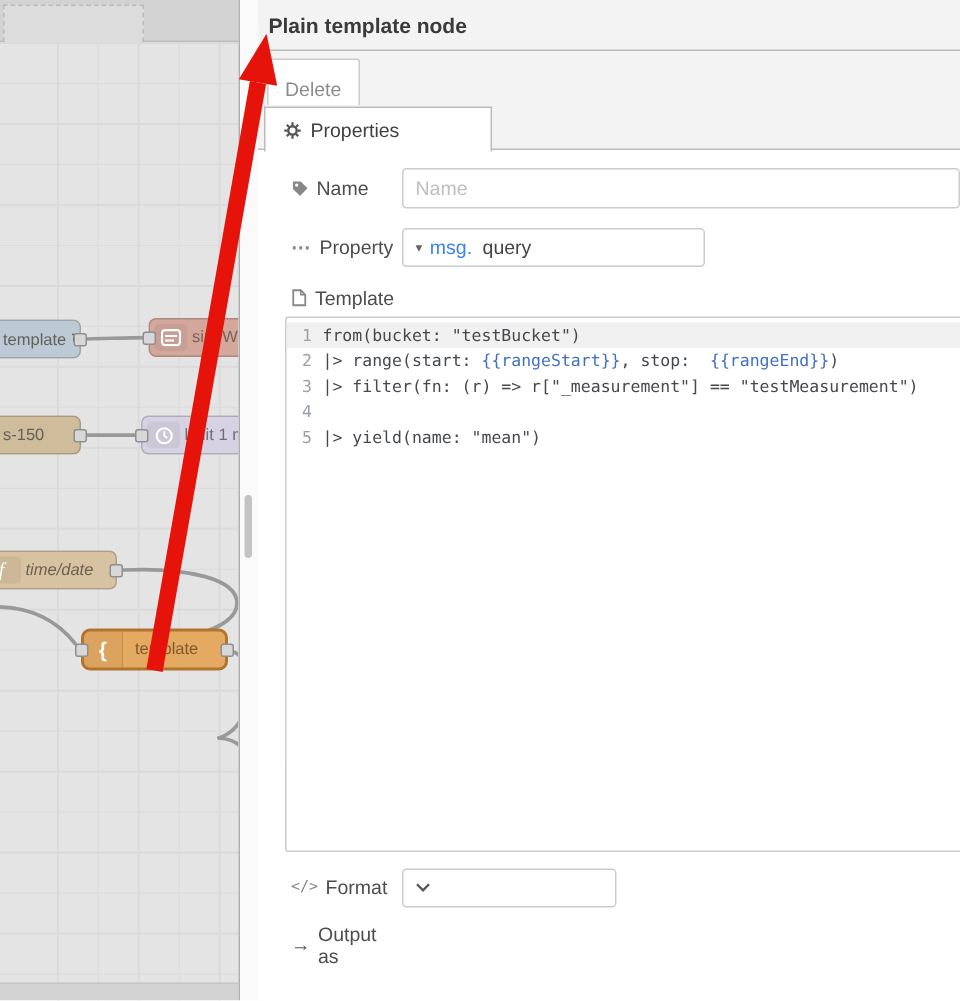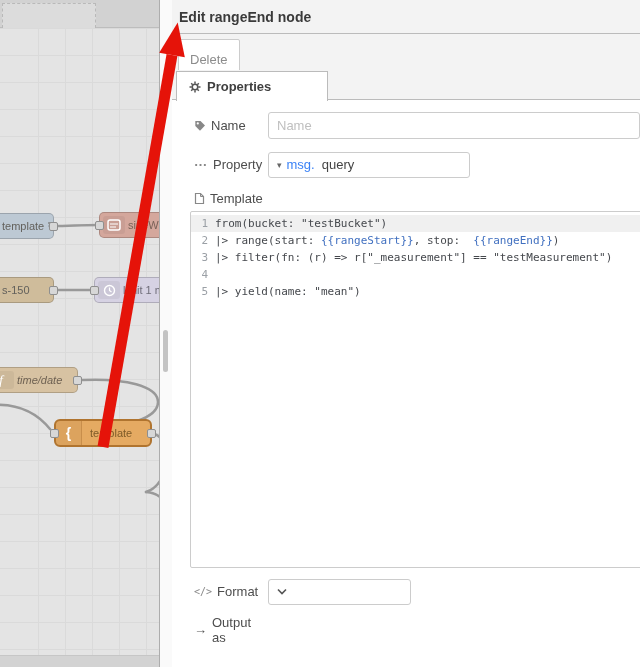--- a/index.html
+++ b/index.html
@@ -57,21 +57,21 @@
   
   .tray{position:absolute;left:172px;top:0;width:468px;height:667px;background:#fff;}
   .tray-header{height:34px;line-height:34px;background:#f3f3f3;border-bottom:1px solid #bbb;
     padding-left:7px;font-size:14px;font-weight:bold;color:#3a3a3a;}
   .tray-toolbar{height:36px;background:#f3f3f3;padding:5px 0 0 6px;}
   .btn-delete{display:inline-block;padding:12px 11px;background:#fff;border:1px solid #ccc;
     border-radius:2px;font-size:13px;color:#8c8c8c;cursor:pointer;}
   .tabrow{position:relative;height:30px;background:#f3f3f3;border-bottom:1px solid #bbb;}
   .tab-active{position:absolute;left:4px;top:1px;width:152px;height:30px;background:#fff;
     border:1px solid #bbb;border-bottom:none;display:flex;align-items:center;gap:6px;
-    padding-left:12px;font-size:13px;font-weight:bold;color:#3f3f3f;z-index:2;text-align:center;}
+    padding-left:12px;font-size:13px;font-weight:normal;color:#3f3f3f;z-index:2;text-align:center;}
   .tray-content{padding:12px 0 0 22px;background:#fff;}
 
   .form-row{display:flex;align-items:center;margin-bottom:12px;height:27px;}
   .f-label{width:74px;display:flex;align-items:center;gap:5px;font-size:13px;color:#4d4d4d;flex:none;}
   .f-icon{color:#888;display:inline-flex;align-items:center;}
   .input-name{width:378px;height:27px;border:1px solid #ccc;border-radius:3px;padding:0 8px;
     font-size:13px;color:#444;font-family:"Liberation Sans",sans-serif;}
   .input-name::placeholder{color:#bfbfbf;}
   .typed-input{width:202px;height:26px;border:1px solid #ccc;border-radius:3px;display:flex;
     align-items:center;font-size:13px;cursor:pointer;}
@@ -163,21 +163,21 @@
     <div class="wtab ghost"></div>
   </div>
   <div class="canvas-bottom"></div>
 </div>
 
 <div class="gutter">
   <div class="handle"></div>
 </div>
 
 <div class="tray">
-  <div class="tray-header">Edit rangeEnd node</div>
+  <div class="tray-header">Plain template node</div>
 
   <div class="tray-toolbar">
     <span class="btn-delete">Delete</span>
   </div>
 
   <div class="tabrow">
     <div class="tab-active">
       <span class="f-icon">
         <svg width="12" height="12">
             <g stroke="#555" fill="none">

